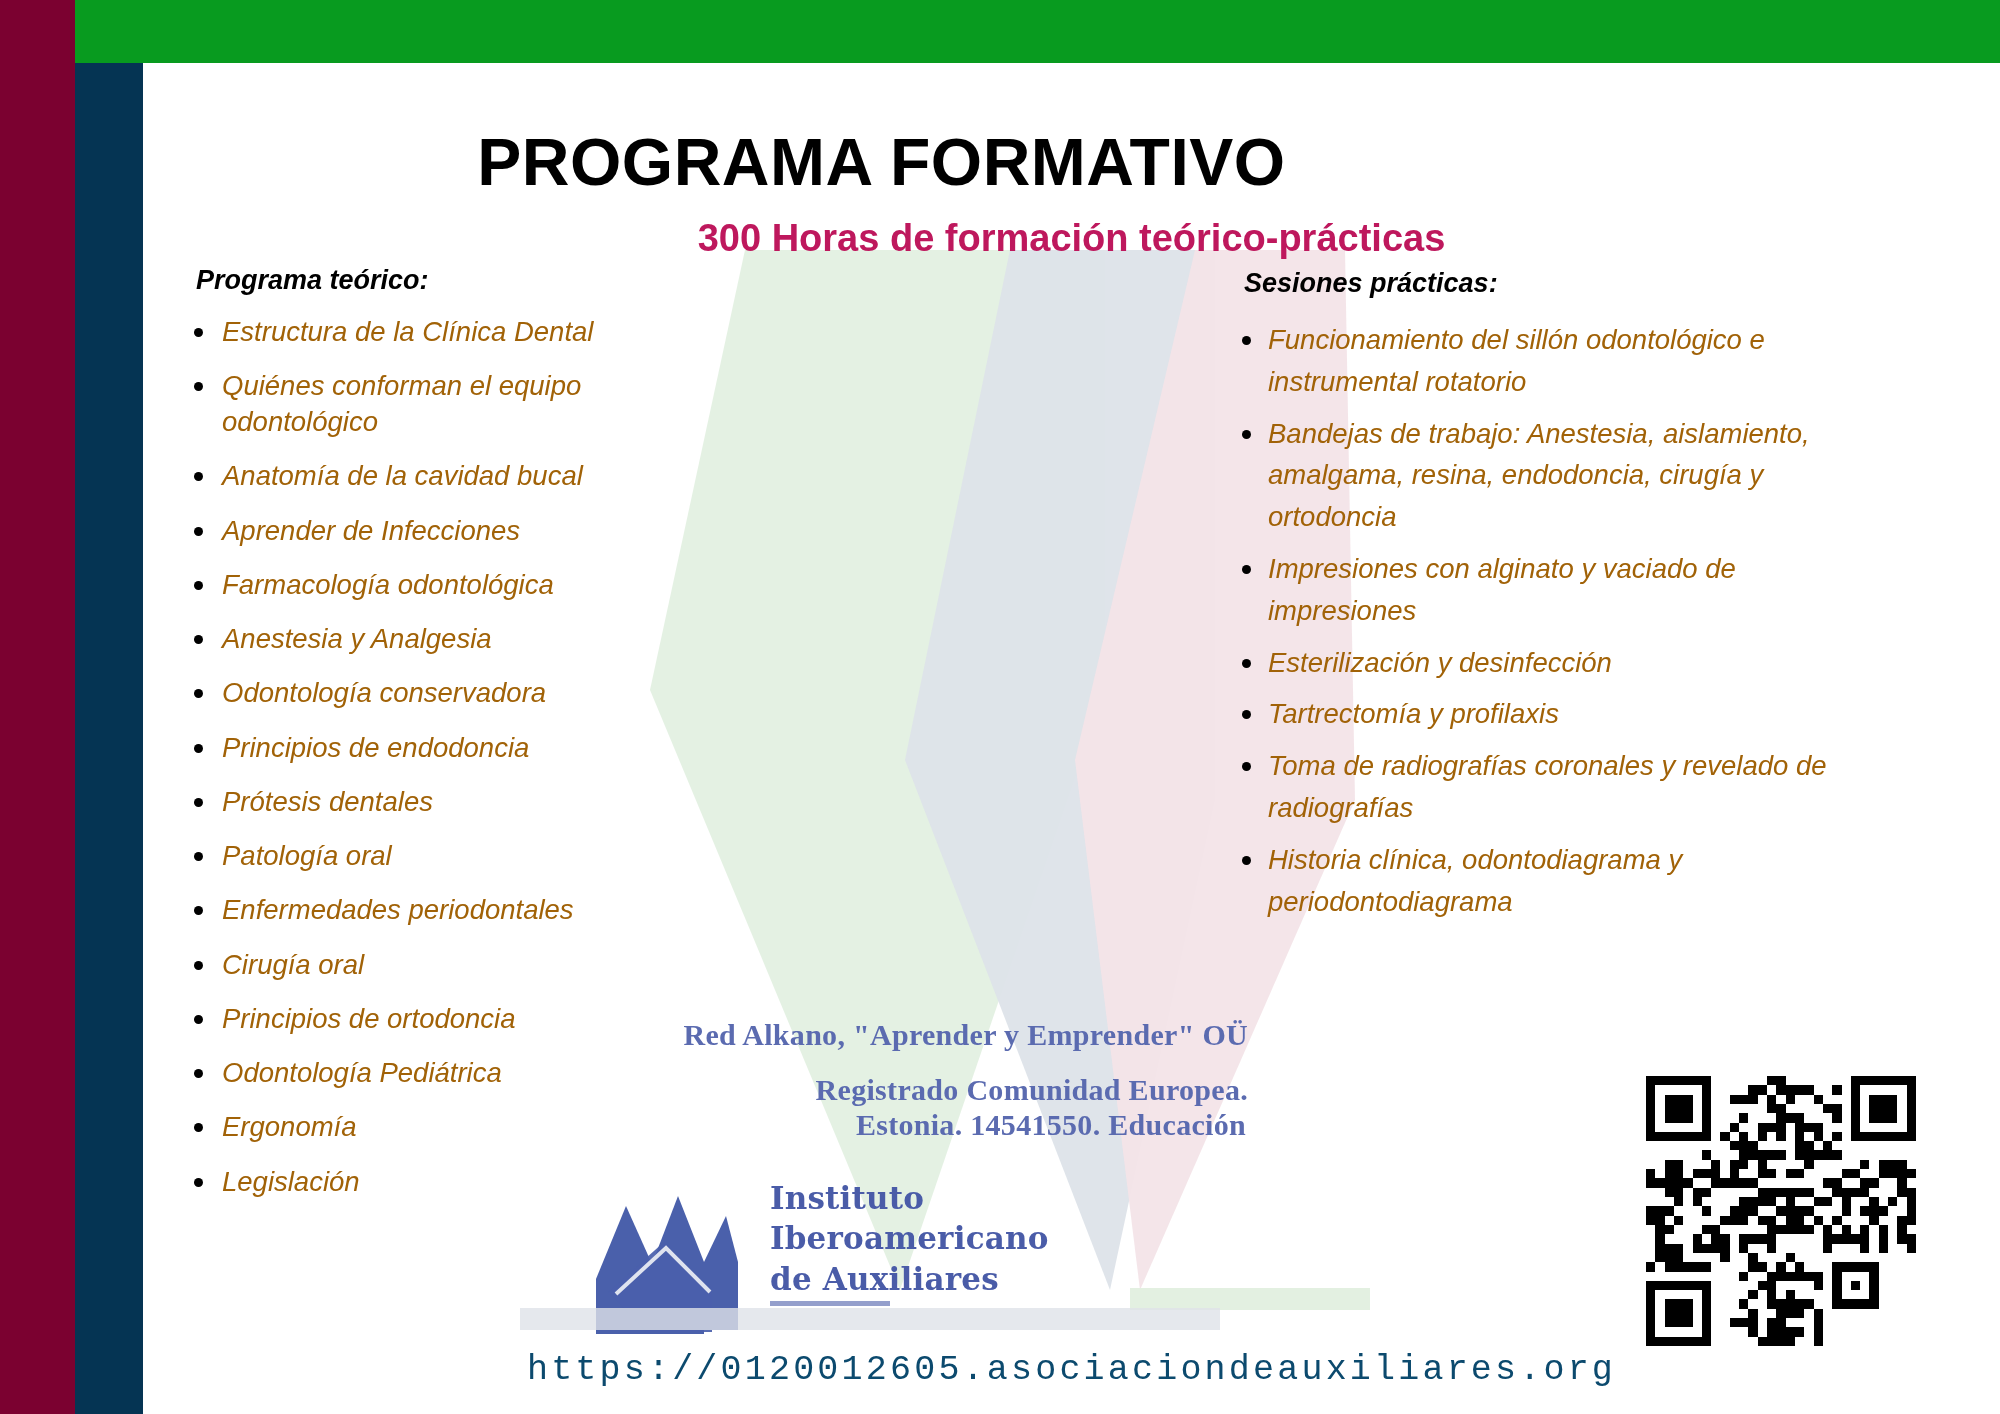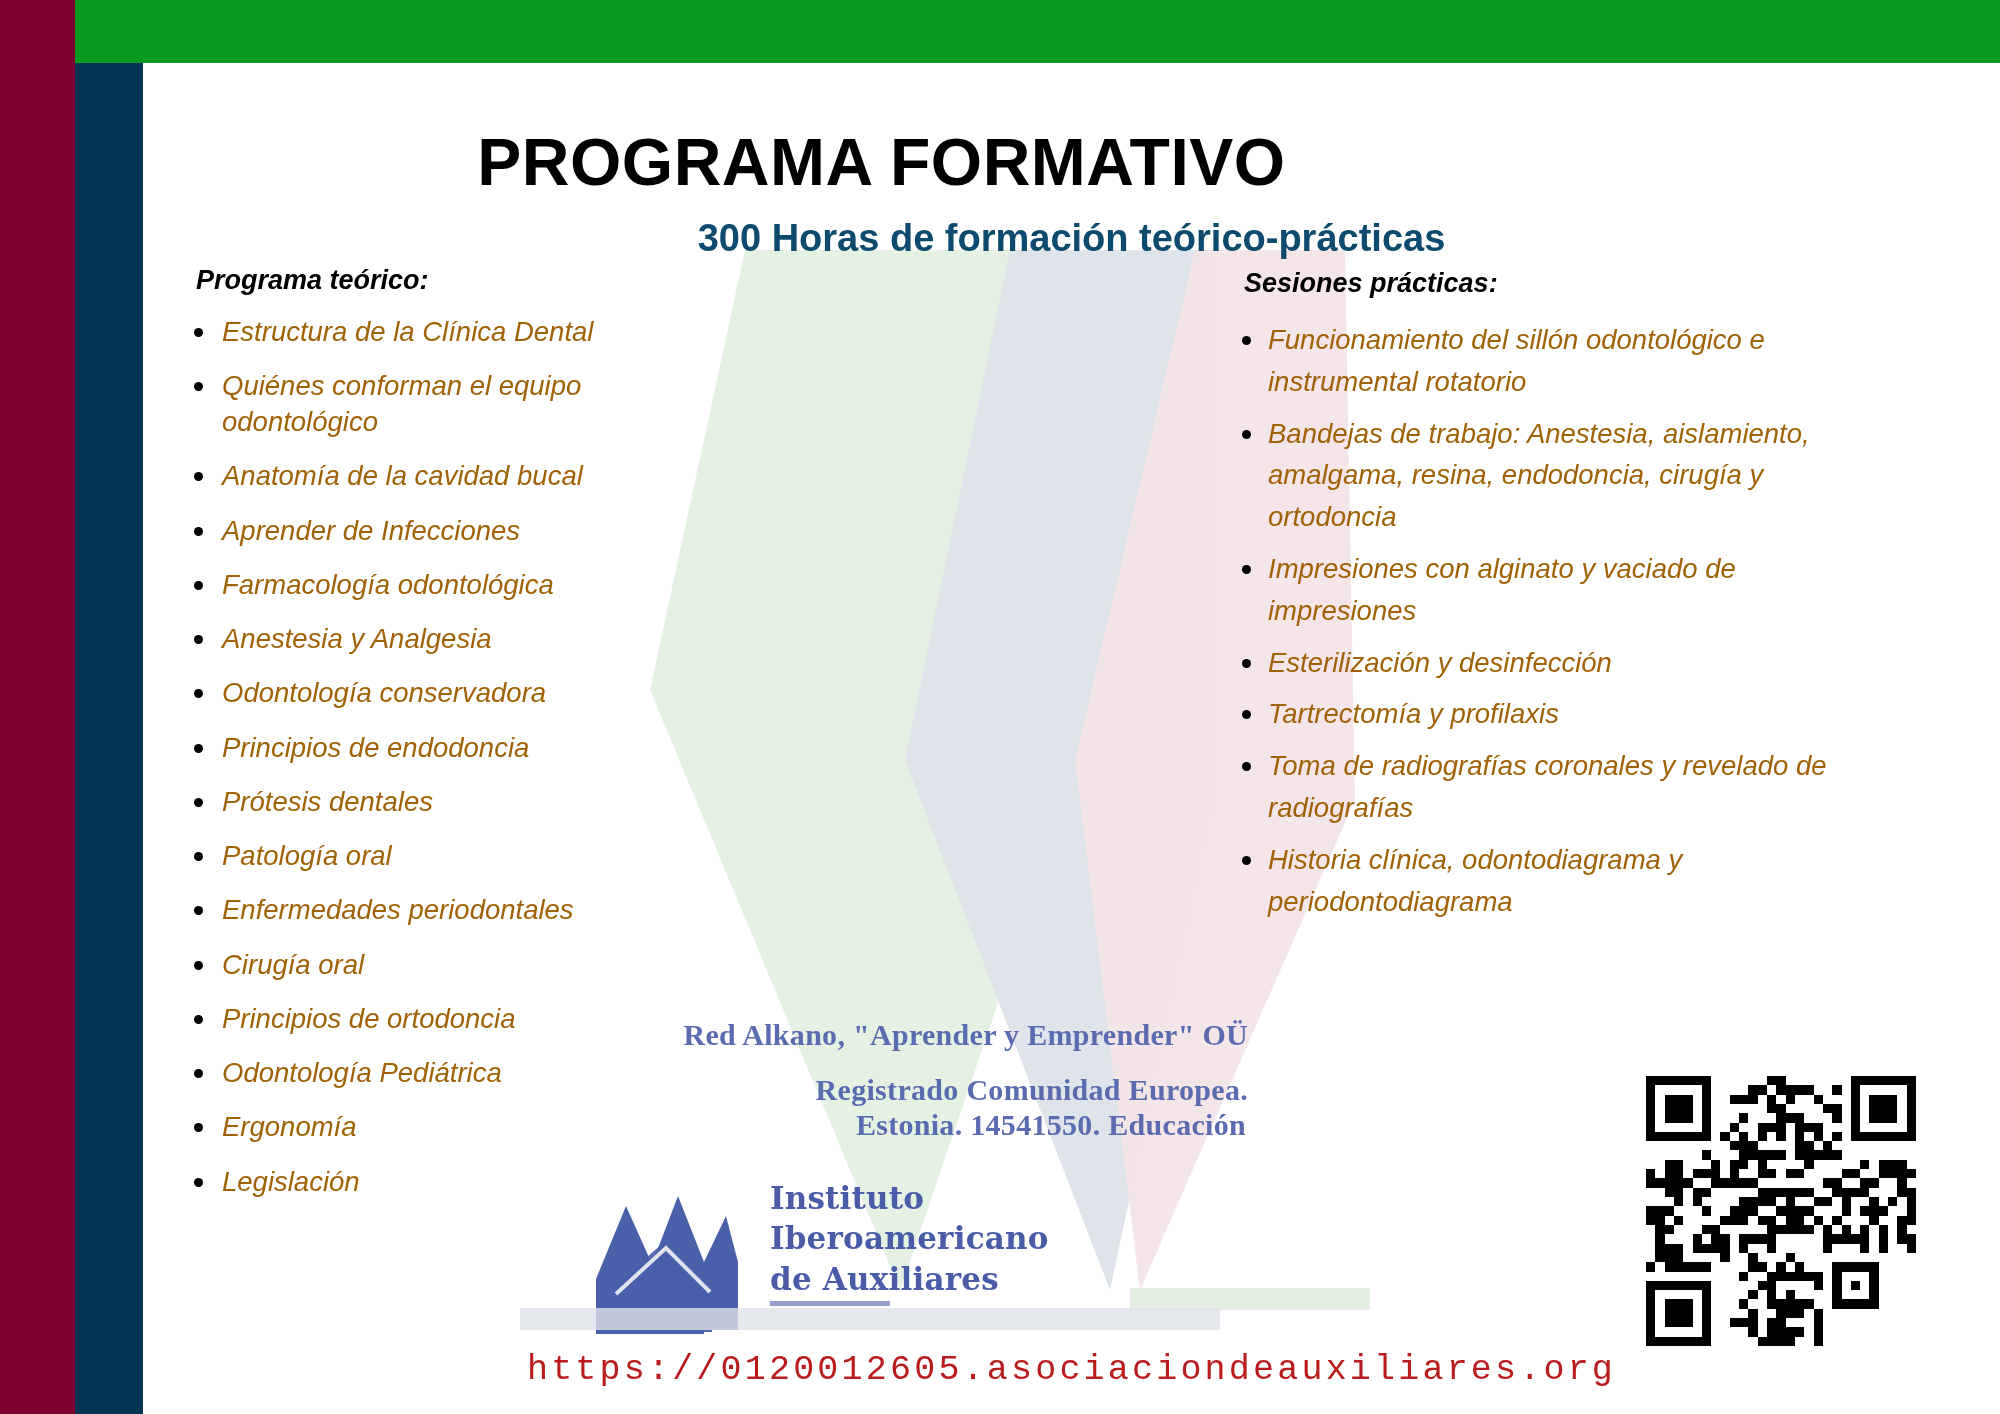--- a/index.html
+++ b/index.html
@@ -36,21 +36,21 @@
   .title{
     position:absolute;left:143px;top:84px;width:1477px;
     text-align:center;
     font-size:66px;font-weight:bold;color:#000;
     letter-spacing:0.5px;line-height:1.05;
     z-index:3;
   }
   .subtitle{
     position:absolute;left:143px;top:186px;width:1857px;
     text-align:center;
-    font-size:38px;font-weight:bold;color:#0c4a6e;
+    font-size:38px;font-weight:bold;color:#be185d;
     line-height:1.1;
     z-index:3;
   }
 
   
   .col{position:absolute;z-index:3;}
   .col-left{left:180px;top:265px;width:560px;}
   .col-right{left:1228px;top:268px;width:640px;}
 
   .col-head{
@@ -125,21 +125,21 @@
     position:absolute;left:1646px;top:1076px;width:270px;height:270px;
     z-index:3;background:#fff;
   }
   .qr-wrap svg{display:block;width:270px;height:270px;}
 
   
   .url{
     position:absolute;left:143px;top:1350px;width:1857px;
     text-align:center;
     font-family:"Liberation Mono", monospace;
-    font-size:35px;color:#b91c1c;letter-spacing:3.2px;
+    font-size:35px;color:#0c4a6e;letter-spacing:3.2px;
     z-index:3;
   }
 </style>
 </head>
 <body>
 
 <div id="poster">
 
   <svg class="deco" viewBox="0 0 2000 1414" preserveAspectRatio="none">
 

